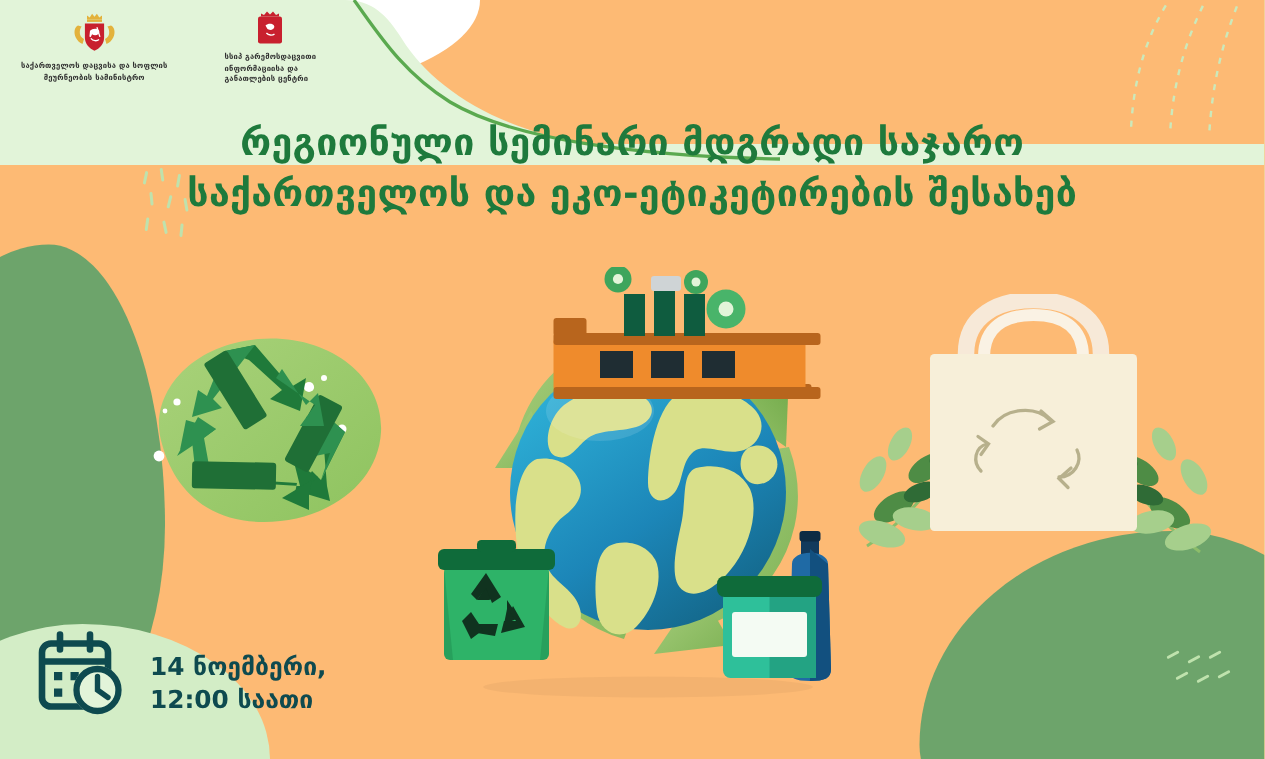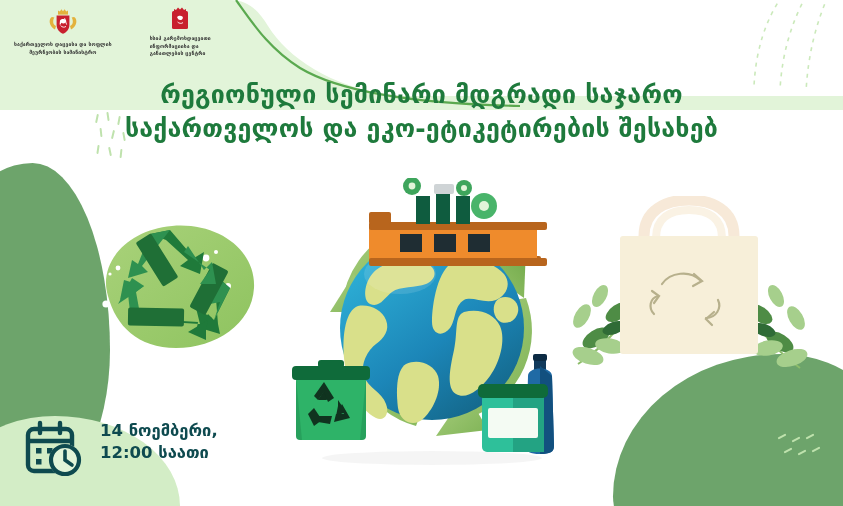--- a/index.html
+++ b/index.html
@@ -1,21 +1,21 @@
 <!DOCTYPE html>
 <html><head>
 <meta charset="utf-8">
 <style>
   html,body{margin:0;padding:0;}
   body{
     width:843px;height:506px;overflow:hidden;
     font-family:"DejaVu Sans","Liberation Sans",sans-serif;
     background:#e2f4d9;
   }
-  .poster{position:relative;width:843px;height:506px;overflow:hidden;background:#ffffff;}
+  .poster{position:relative;width:843px;height:506px;overflow:hidden;background:#fdba74;}
 
   
   .bg-blob-left{
     position:absolute;left:-62px;top:163px;width:172px;height:340px;
     background:#6da46b;border-radius:55% 45% 48% 52% / 40% 55% 45% 60%;
   }
   .bg-blob-bottomright{
     position:absolute;right:-60px;bottom:-78px;width:290px;height:230px;
     background:#6da46b;border-radius:58% 42% 46% 54% / 62% 50% 50% 38%;
   }
@@ -57,21 +57,21 @@
   
   .title{
     position:absolute;left:0;top:78px;width:843px;text-align:center;
     color:#1e7a3c;font-weight:700;font-size:25px;line-height:1.34;
     letter-spacing:.2px;padding:0 96px;box-sizing:border-box;z-index:5;
   }
   .title-line{display:block;}
 
   
   .date-badge{
-    position:absolute;left:24px;bottom:28px;display:flex;align-items:flex-start;gap:14px;z-index:6;
+    position:absolute;left:24px;bottom:28px;display:flex;align-items:flex-end;gap:14px;z-index:6;
   }
   .date-text{
     color:#0e4a4f;font-weight:700;font-size:16.5px;line-height:1.32;white-space:pre-line;
   }
 
   
   .art-recycle{position:absolute;left:88px;top:212px;width:186px;height:160px;}
   .art-center{position:absolute;left:288px;top:178px;width:288px;height:290px;}
   .art-bag{position:absolute;left:566px;top:196px;width:246px;height:194px;}
 </style>

